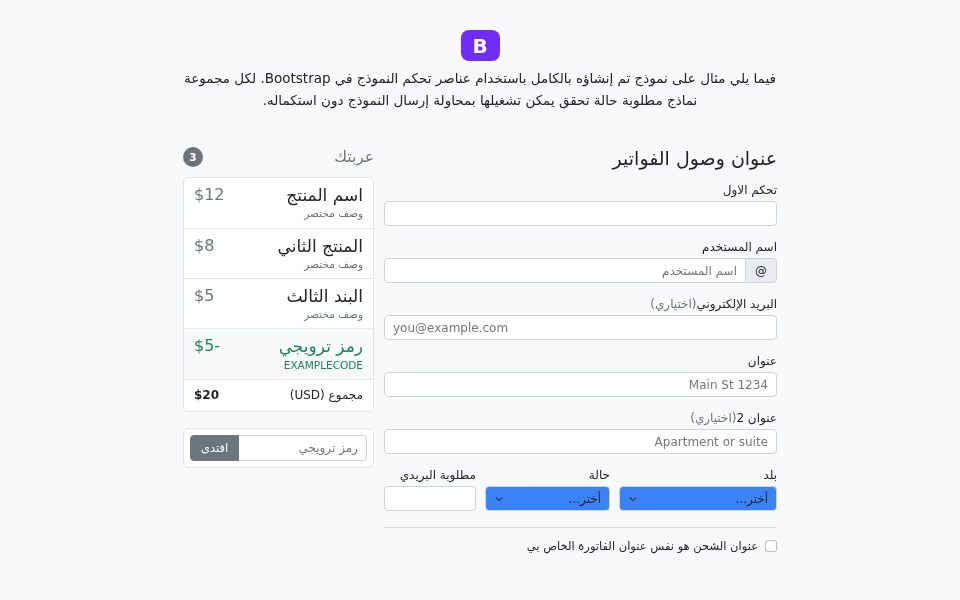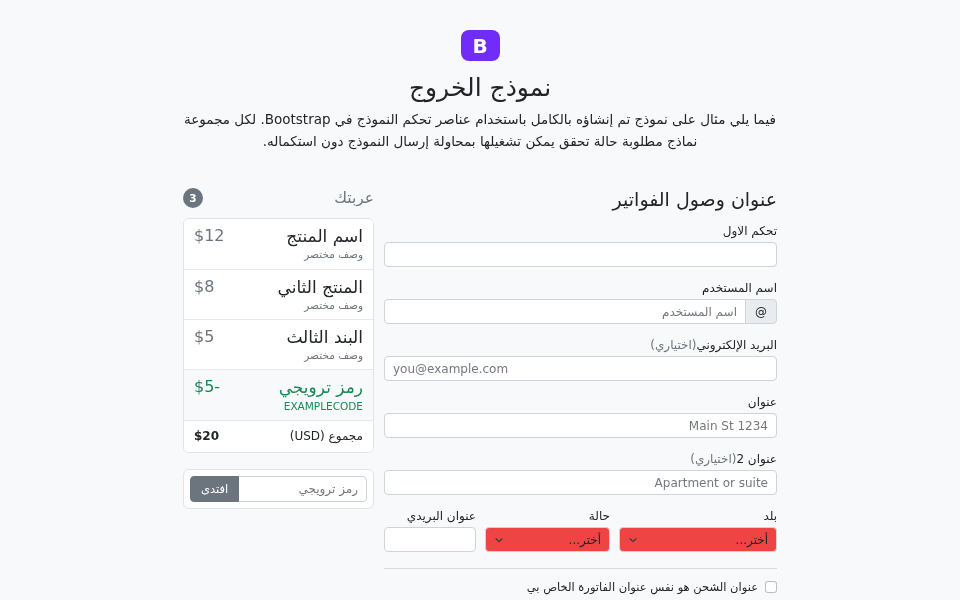--- a/index.html
+++ b/index.html
@@ -87,21 +87,21 @@
 
   .ig-addon {
     height:25px; display:flex; align-items:center; padding:0 9px;
     background:#e9ecef; border:1px solid #ced4da; border-radius:0 4px 4px 0;
     font-size:12px; color:#212529;
   }
   .ig-input { flex:1; min-width:0; border-radius:4px 0 0 4px; margin-right:-1px; }
 
   .select {
     position:relative; height:25px; border:1px solid #ced4da; border-radius:4px;
-    background:#ef4444; display:flex; align-items:center; padding:0 8px 0 24px;
+    background:#3b82f6; display:flex; align-items:center; padding:0 8px 0 24px;
     font-size:12px; color:#212529; cursor:pointer;
   }
   .select .chev { position:absolute; left:8px; top:50%; transform:translateY(-50%); display:flex; }
 
   hr.divider { border:none; border-top:1px solid #d9dbde; margin:16px 0 11px; }
 
   .check-row { display:flex; align-items:center; margin-bottom:6px; }
   .checkbox {
     appearance:none; -webkit-appearance:none; width:12px; height:12px; flex:none;
     border:1px solid rgba(0,0,0,.25); border-radius:3px; background:#fff;
@@ -111,21 +111,20 @@
 </style>
 </head>
 <body>
 
 <div class="container">
 
   <div class="header">
     <div class="logo">
       <span>B</span>
     </div>
-    <h1 class="page-title">نموذج الخروج</h1>
     <p class="lead">فيما يلي مثال على نموذج تم إنشاؤه بالكامل باستخدام عناصر تحكم النموذج في Bootstrap. لكل مجموعة نماذج مطلوبة حالة تحقق يمكن تشغيلها بمحاولة إرسال النموذج دون استكماله.</p>
   </div>
 
   <div class="row">
 
     <div class="col-form">
       <h2 class="form-title">عنوان وصول الفواتير</h2>
 
       <div class="grid-2 form-group">
         <div>
@@ -174,21 +173,21 @@
           <div class="select">
             <span>أختر...</span>
             <span class="chev">
               <svg width="10" height="10" viewBox="0 0 12 12">
                   <path d="M2.5 4.5 L6 8 L9.5 4.5" fill="none" stroke="#343a40" stroke-width="1.4" stroke-linecap="round" stroke-linejoin="round"></path>
                 </svg>
             </span>
           </div>
         </div>
         <div class="w-zip">
-          <label class="form-label">عنوان البريدي</label>
+          <label class="form-label">مطلوبة البريدي</label>
           <input type="text" class="form-control" value="" style="">
         </div>
       </div>
 
       <hr class="divider">
 
       <div class="check-row">
         <input type="checkbox" class="checkbox" style="">
         <span class="check-label">عنوان الشحن هو نفس عنوان الفاتورة الخاص بي</span>
       </div>

